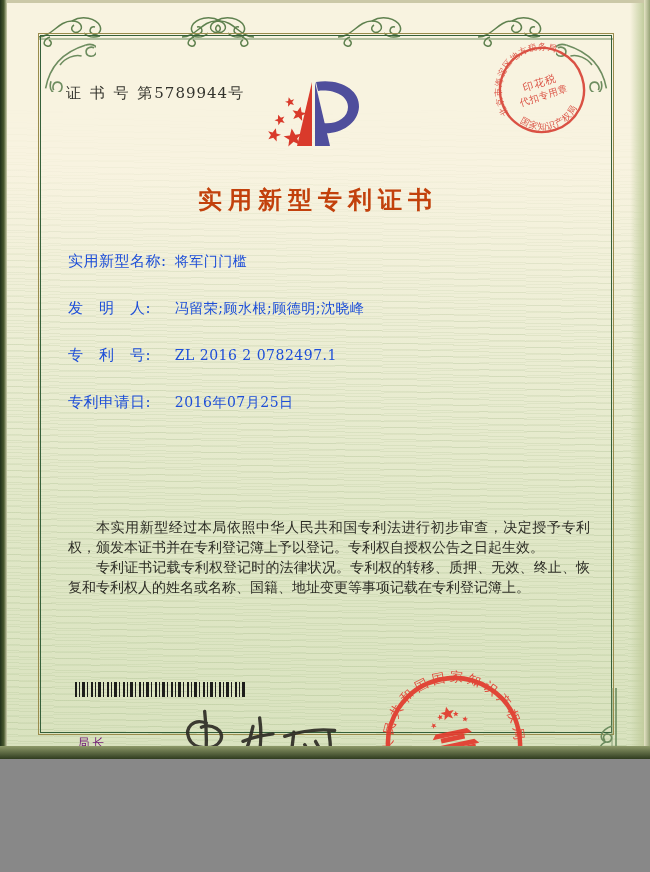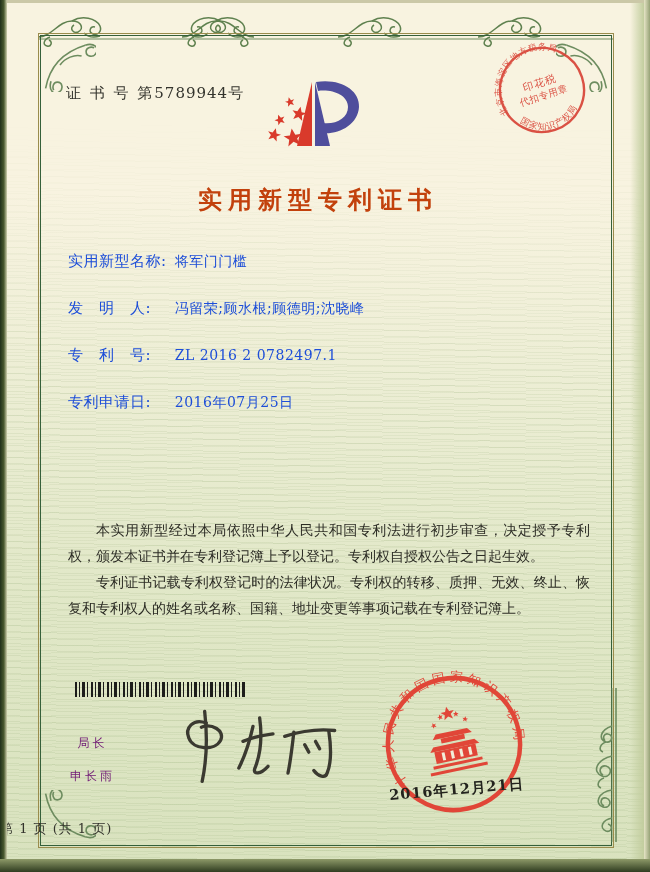--- a/index.html
+++ b/index.html
@@ -1,17 +1,17 @@
 <!DOCTYPE html>
 <html><head>
 <meta charset="utf-8">
 <style>
   html,body{margin:0;padding:0;background:#888;}
   body{width:650px;height:872px;font-family:"DejaVu Serif","Liberation Serif",serif;}
-  #app{position:relative;width:650px;height:872px;overflow:hidden;background:#f8f3e0;}
+  #app{position:relative;width:650px;height:759px;overflow:hidden;background:#f8f3e0;}
   
   .guilloche{position:absolute;inset:0;background:linear-gradient(180deg,rgba(238,240,216,0) 22%,rgba(224,232,200,.45) 42%,rgba(216,227,190,.72) 68%,rgba(211,223,184,.85) 100%);}
   .guilloche::after{content:"";position:absolute;inset:0;
     background:
       repeating-linear-gradient(1.6deg,rgba(116,148,86,.11) 0 1px,transparent 1px 6px),
       repeating-linear-gradient(-1.2deg,rgba(116,148,86,.08) 0 1px,transparent 1px 7px);
     -webkit-mask-image:linear-gradient(180deg,transparent 14%,#000 45%);
     mask-image:linear-gradient(180deg,transparent 14%,#000 45%);}
   
   .frame{position:absolute;left:38px;top:33px;right:36px;bottom:24px;border:1px solid #9a8c4c;pointer-events:none;}
@@ -27,21 +27,21 @@
   .cert-no .num{letter-spacing:1px;}
   .logo{position:absolute;left:252px;top:74px;}
   .stamp{position:absolute;left:490px;top:38px;opacity:.92;}
   .title{position:absolute;left:0;right:14px;top:184px;text-align:center;font-size:24px;font-weight:bold;color:#c2410c;letter-spacing:6px;}
 
   .fields{position:absolute;left:68px;top:252px;right:56px;}
   .field{height:47px;font-size:15px;color:#1d4ed8;white-space:nowrap;}
   .field .label{display:inline-block;width:102px;letter-spacing:.5px;}
   .field .value{font-size:14px;letter-spacing:.5px;}
 
-  .paras{position:absolute;left:68px;right:60px;top:517px;font-size:14px;line-height:26px;color:#2c2c25;text-align:justify;}
+  .paras{position:absolute;left:68px;right:60px;top:517px;font-size:14px;line-height:20px;color:#2c2c25;text-align:justify;}
   .paras p{margin:0;text-indent:2em;}
 
   .barcode{position:absolute;left:75px;top:682px;width:170px;height:15px;
     background:repeating-linear-gradient(90deg,#1d1d1b 0 2px,transparent 2px 4px,#1d1d1b 4px 5px,transparent 5px 7px,#1d1d1b 7px 10px,transparent 10px 12px,#1d1d1b 12px 13px,transparent 13px 16px);}
 
   .director{position:absolute;left:70px;top:727px;font-size:12px;color:#701a75;letter-spacing:3px;line-height:33px;text-align:center;}
   .sign{position:absolute;left:168px;top:703px;}
   .seal{position:absolute;left:379px;top:669px;}
   .seal-date{position:absolute;left:389px;top:780px;width:140px;font-size:14.5px;font-weight:bold;color:#23231e;letter-spacing:1px;transform:rotate(-5deg);}
 

